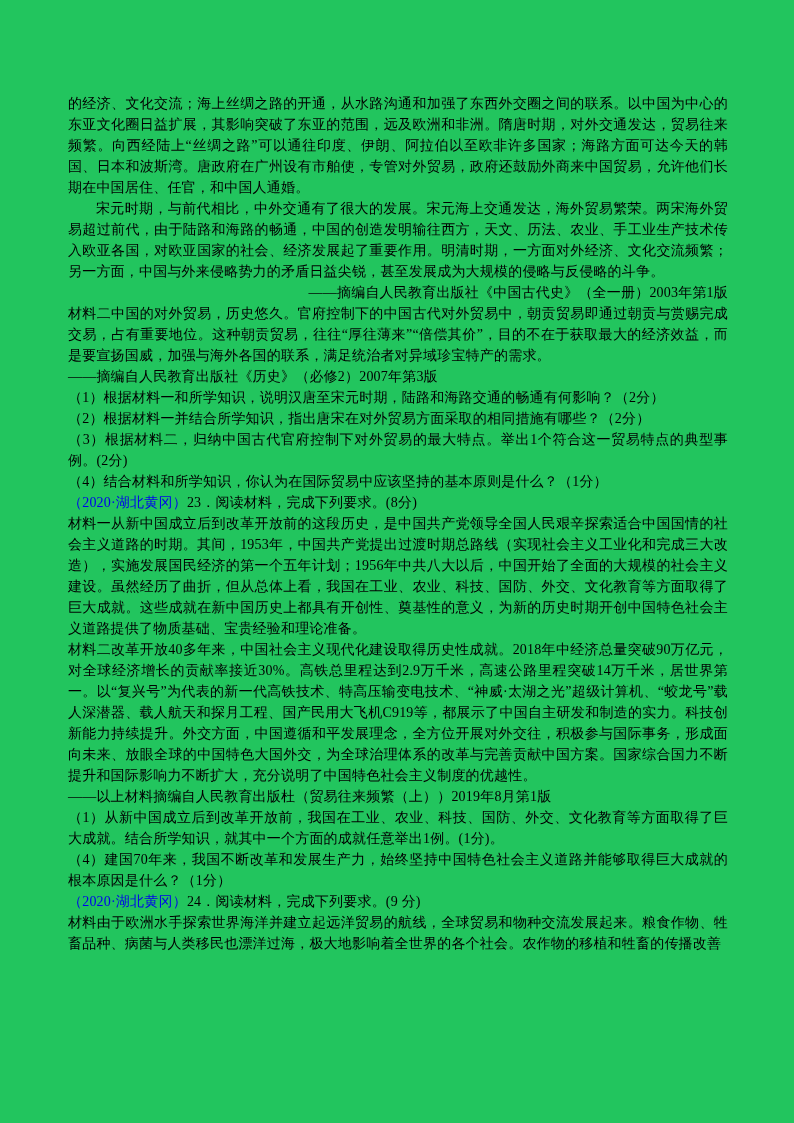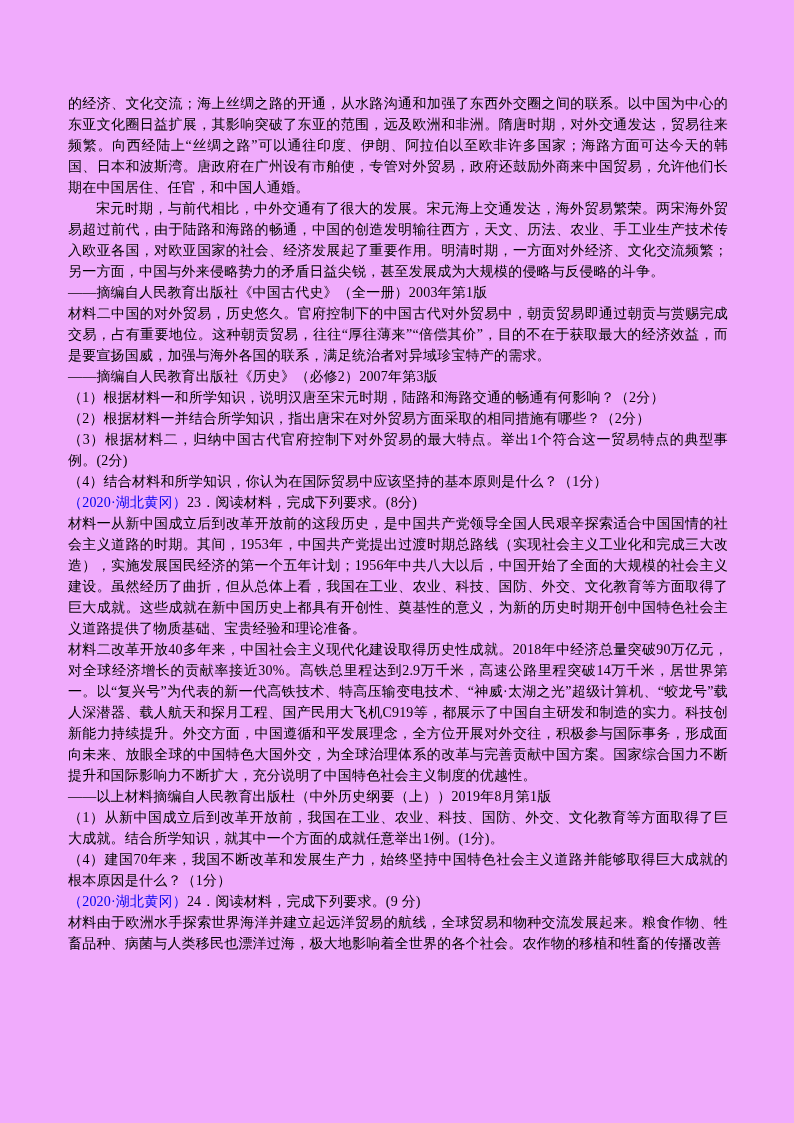--- a/index.html
+++ b/index.html
@@ -4,21 +4,21 @@
 <style>
   html, body {
     margin: 0;
     padding: 0;
     background: #ffffff;
   }
   .page {
     position: relative;
     width: 794px;
     height: 1123px;
-    background: #f0abfc;
+    background: #22c55e;
     overflow: hidden;
     font-family: "Liberation Serif", "DejaVu Serif", serif;
     color: #000000;
   }
   .text-column {
     position: absolute;
     left: 68px;
     top: 93px;
     width: 660px;
     font-size: 14px;
@@ -28,21 +28,21 @@
   .blk {
     margin: 0;
     padding: 0;
     text-align: justify;
     word-break: break-all;
   }
   .blk.indent {
     text-indent: 2em;
   }
   .blk.attribution.align-center {
-    text-align: left;
+    text-align: right;
   }
   .blk.attribution.align-right {
   }
   .exam-tag {
     color: var(--accent, #0000EE);
   }
 </style>
 </head>
 <body>
 
@@ -53,19 +53,19 @@
       <p class="blk attribution align-center">——摘编自人民教育出版社《中国古代史》（全一册）2003年第1版</p>
       <p class="blk para">材料二中国的对外贸易，历史悠久。官府控制下的中国古代对外贸易中，朝贡贸易即通过朝贡与赏赐完成交易，占有重要地位。这种朝贡贸易，往往“厚往薄来”“倍偿其价”，目的不在于获取最大的经济效益，而是要宣扬国威，加强与海外各国的联系，满足统治者对异域珍宝特产的需求。</p>
       <p class="blk attribution align-right">——摘编自人民教育出版社《历史》（必修2）2007年第3版</p>
       <p class="blk question">（1）根据材料一和所学知识，说明汉唐至宋元时期，陆路和海路交通的畅通有何影响？（2分）</p>
       <p class="blk question">（2）根据材料一并结合所学知识，指出唐宋在对外贸易方面采取的相同措施有哪些？（2分）</p>
       <p class="blk question">（3）根据材料二，归纳中国古代官府控制下对外贸易的最大特点。举出1个符合这一贸易特点的典型事例。(2分)</p>
       <p class="blk question">（4）结合材料和所学知识，你认为在国际贸易中应该坚持的基本原则是什么？（1分）</p>
       <p class="blk exam_header"><span class="exam-tag">（2020·湖北黄冈）</span><span>23．阅读材料，完成下列要求。(8分)</span></p>
       <p class="blk para">材料一从新中国成立后到改革开放前的这段历史，是中国共产党领导全国人民艰辛探索适合中国国情的社会主义道路的时期。其间，1953年，中国共产党提出过渡时期总路线（实现社会主义工业化和完成三大改造），实施发展国民经济的第一个五年计划；1956年中共八大以后，中国开始了全面的大规模的社会主义建设。虽然经历了曲折，但从总体上看，我国在工业、农业、科技、国防、外交、文化教育等方面取得了巨大成就。这些成就在新中国历史上都具有开创性、奠基性的意义，为新的历史时期开创中国特色社会主义道路提供了物质基础、宝贵经验和理论准备。</p>
       <p class="blk para">材料二改革开放40多年来，中国社会主义现代化建设取得历史性成就。2018年中经济总量突破90万亿元，对全球经济增长的贡献率接近30%。高铁总里程达到2.9万千米，高速公路里程突破14万千米，居世界第一。以“复兴号”为代表的新一代高铁技术、特高压输变电技术、“神威·太湖之光”超级计算机、“蛟龙号”载人深潜器、载人航天和探月工程、国产民用大飞机C919等，都展示了中国自主研发和制造的实力。科技创新能力持续提升。外交方面，中国遵循和平发展理念，全方位开展对外交往，积极参与国际事务，形成面向未来、放眼全球的中国特色大国外交，为全球治理体系的改革与完善贡献中国方案。国家综合国力不断提升和国际影响力不断扩大，充分说明了中国特色社会主义制度的优越性。</p>
-      <p class="blk attribution align-right">——以上材料摘编自人民教育出版杜（中外历史纲要（上））2019年8月第1版</p>
+      <p class="blk attribution align-right">——以上材料摘编自人民教育出版杜（贸易往来频繁（上））2019年8月第1版</p>
       <p class="blk question">（1）从新中国成立后到改革开放前，我国在工业、农业、科技、国防、外交、文化教育等方面取得了巨大成就。结合所学知识，就其中一个方面的成就任意举出1例。(1分)。</p>
       <p class="blk question">（4）建国70年来，我国不断改革和发展生产力，始终坚持中国特色社会主义道路并能够取得巨大成就的根本原因是什么？（1分）</p>
       <p class="blk exam_header"><span class="exam-tag">（2020·湖北黄冈）</span><span>24．阅读材料，完成下列要求。(9 分)</span></p>
       <p class="blk para">材料由于欧洲水手探索世界海洋并建立起远洋贸易的航线，全球贸易和物种交流发展起来。粮食作物、牲畜品种、病菌与人类移民也漂洋过海，极大地影响着全世界的各个社会。农作物的移植和牲畜的传播改善</p>
     </div>
 </div>
 
 </body></html>

